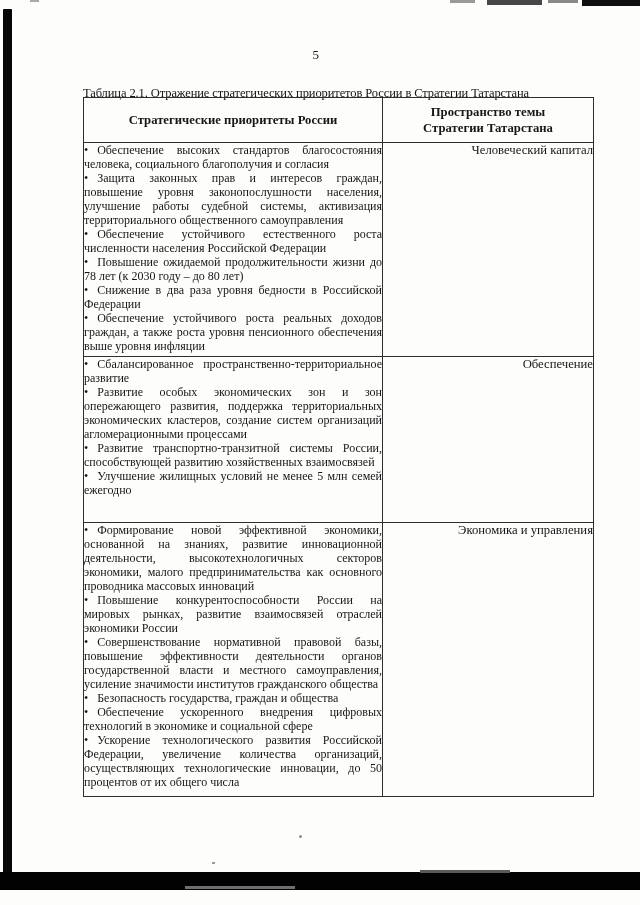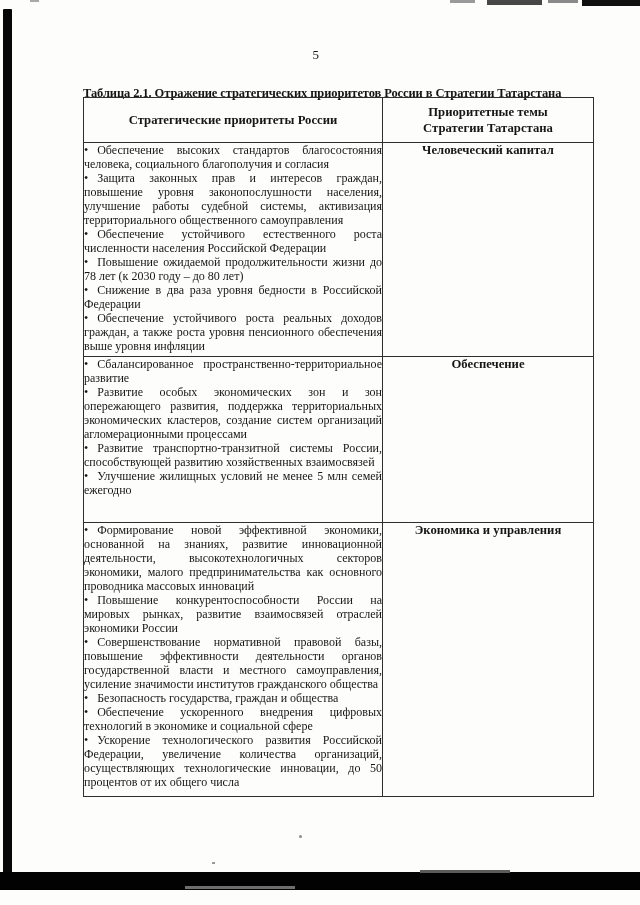--- a/index.html
+++ b/index.html
@@ -26,21 +26,21 @@
   .smudge5 { left: 582px; top: 0; width: 58px; height: 6px; background: #101010; }
   .speck1 { left: 299px; top: 835px; width: 3px; height: 3px; background: #8d8d8d; border-radius: 50%; }
   .speck2 { left: 212px; top: 862px; width: 3px; height: 2px; background: #9a9a9a; }
 
   .pageno {
     position: absolute; top: 47px; left: 0; width: 632px;
     text-align: center; font-size: 13px; letter-spacing: .5px;
   }
   .doc-title {
     position: absolute; top: 86px; left: 83px; width: 520px;
-    font-weight: bold; font-size: 12.5px; letter-spacing: -0.1px;
+    font-weight: normal; font-size: 12.5px; letter-spacing: -0.1px;
     white-space: nowrap;
   }
 
   table.strat {
     position: absolute; left: 83px; top: 97px; width: 510px;
     border-collapse: collapse; table-layout: fixed;
     font-size: 12px;
   }
   table.strat col.c1 { width: 299px; }
   table.strat col.c2 { width: 211px; }
@@ -56,22 +56,22 @@
     padding: 2px 4px;
   }
   td.pri {
     padding: 2px 4px 3px 5px;
     text-align: justify;
     line-height: 14px;
   }
   td.pri p.b { margin: 0; }
   td.pri .bl { padding-right: 9px; }
   td.theme {
-    text-align: center;
-    font-weight: bold; font-size: 12.7px;
+    text-align: right;
+    font-weight: normal; font-size: 12.7px;
     padding: 5px 6px 2px 6px;
   }
   tr.r1 { height: 214px; margin-left: 32px; }
   tr.r2 { height: 166px; }
   tr.r3 { height: 274px; margin-top: 12px; }
 </style>
 </head>
 <body>
 
 <div class="page">
@@ -94,21 +94,21 @@
 
   <table class="strat">
     <colgroup>
         <col class="c1">
         <col class="c2">
       </colgroup>
     <thead>
       <tr>
         <th>Стратегические приоритеты России</th>
         <th>
-          <div>Приоритетные темы</div>
+          <div>Пространство темы</div>
           <div>Стратегии Татарстана</div>
         </th>
       </tr>
     </thead>
     <tbody>
       <tr class="r1">
         <td class="pri">
 
             <p class="b"><span class="bl">•</span><span>Обеспечение высоких стандартов благосостояния человека, социального благополучия и согласия</span></p>
 

